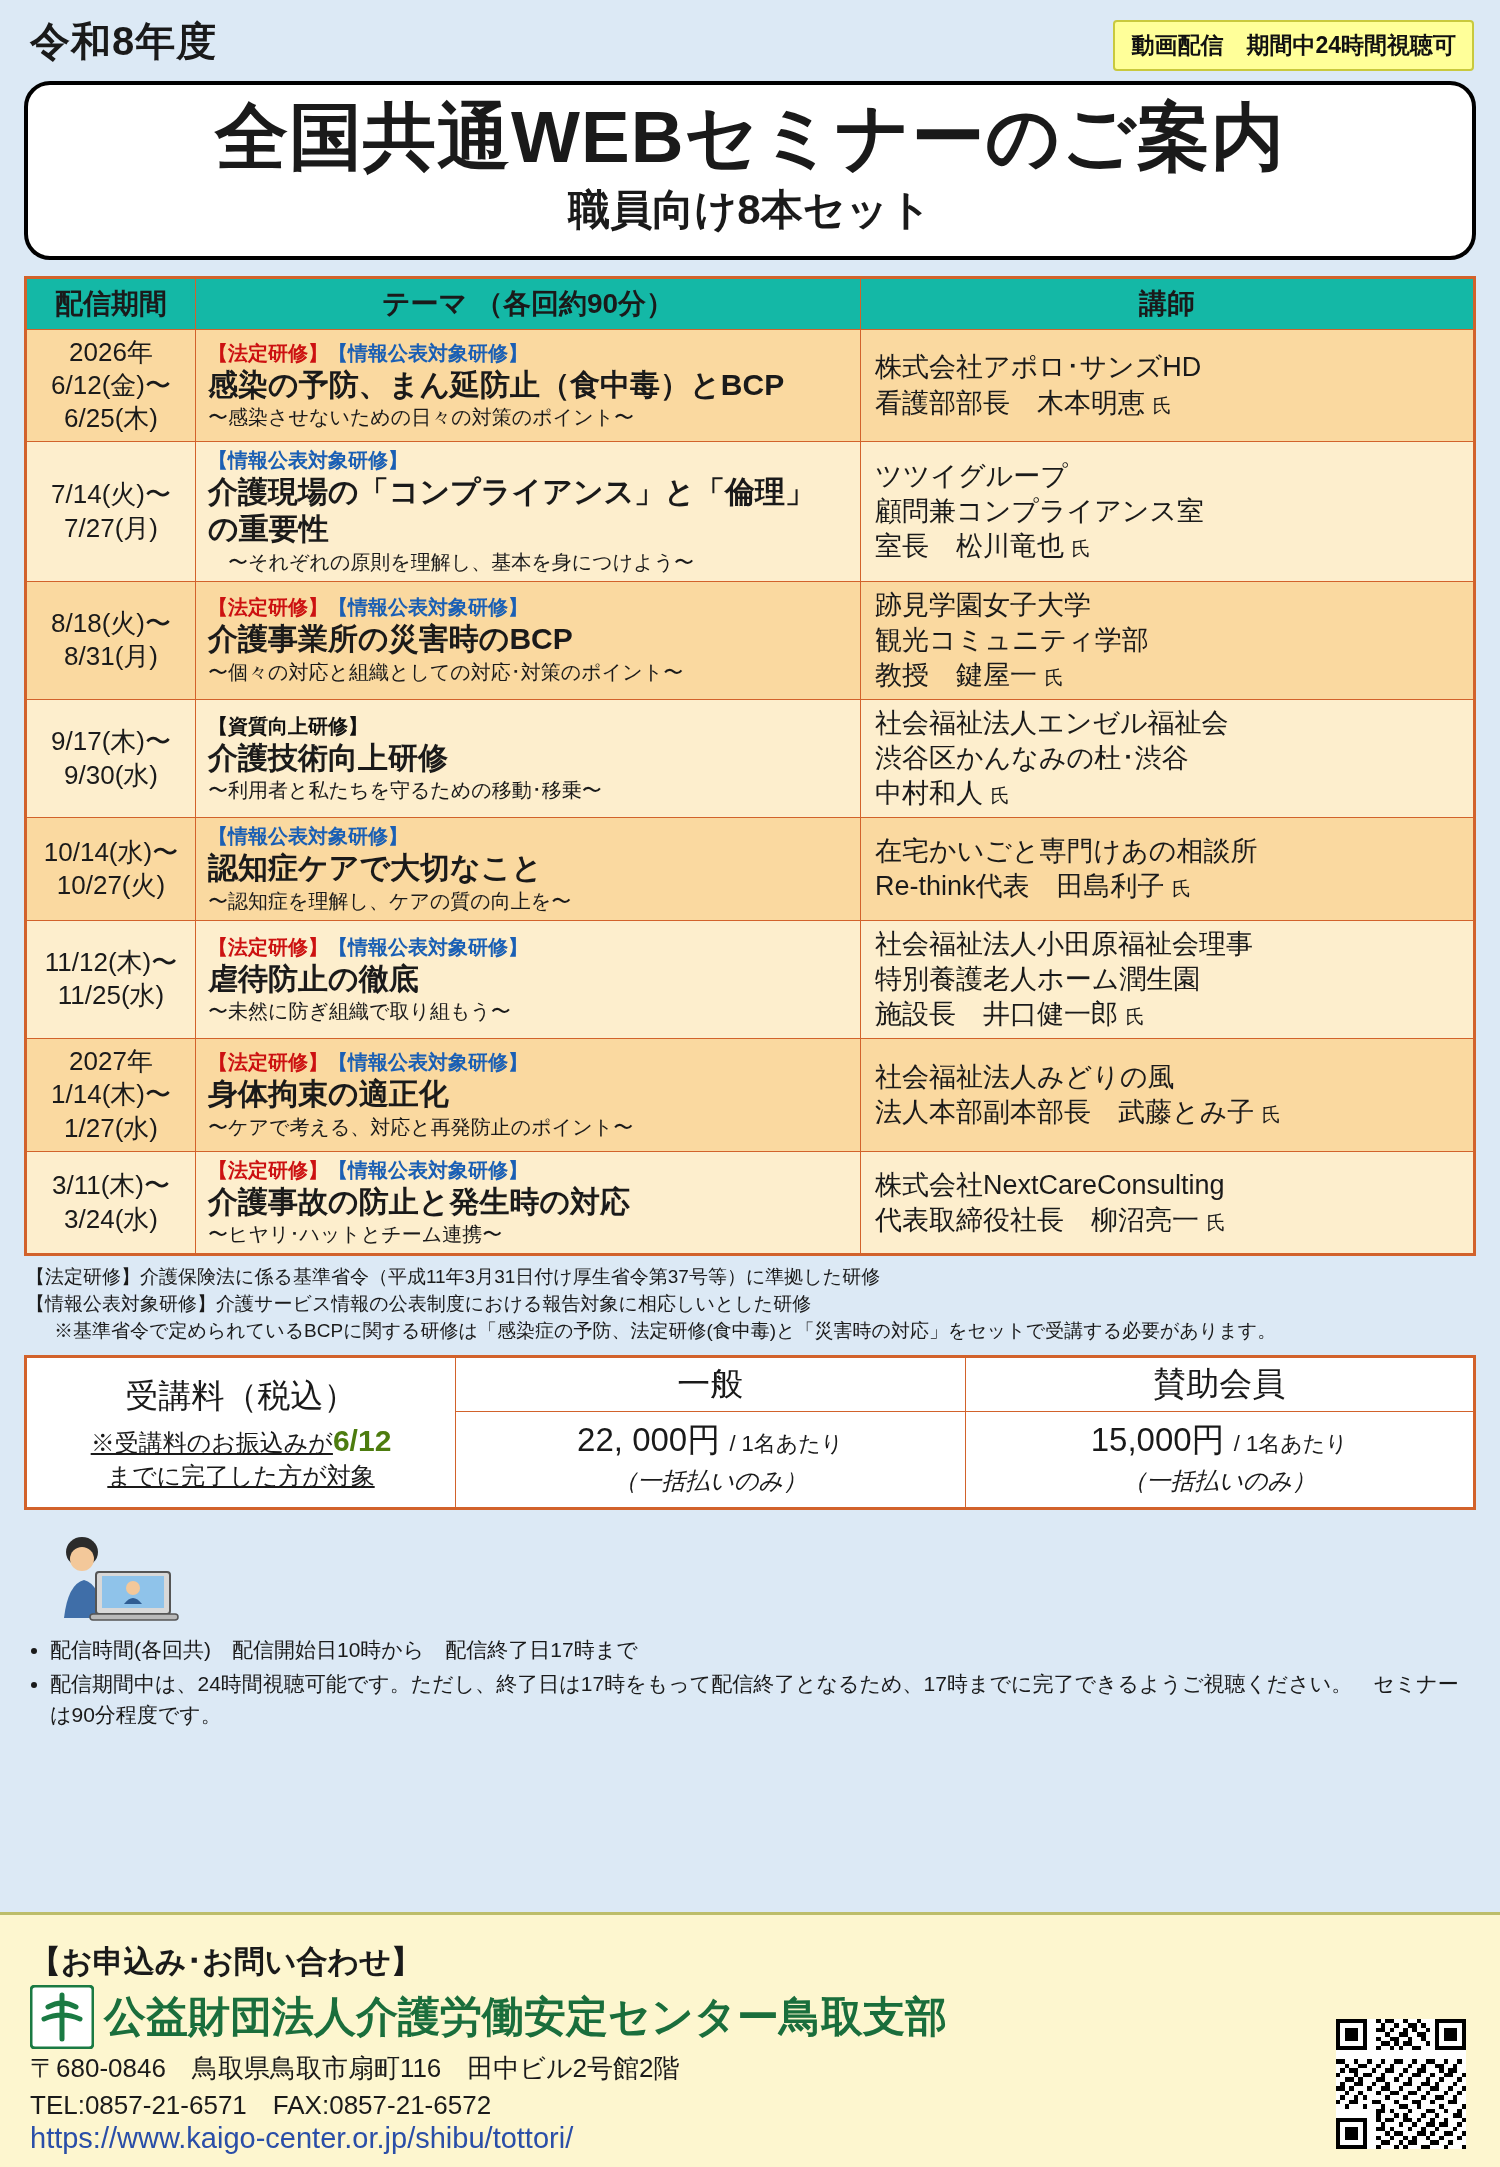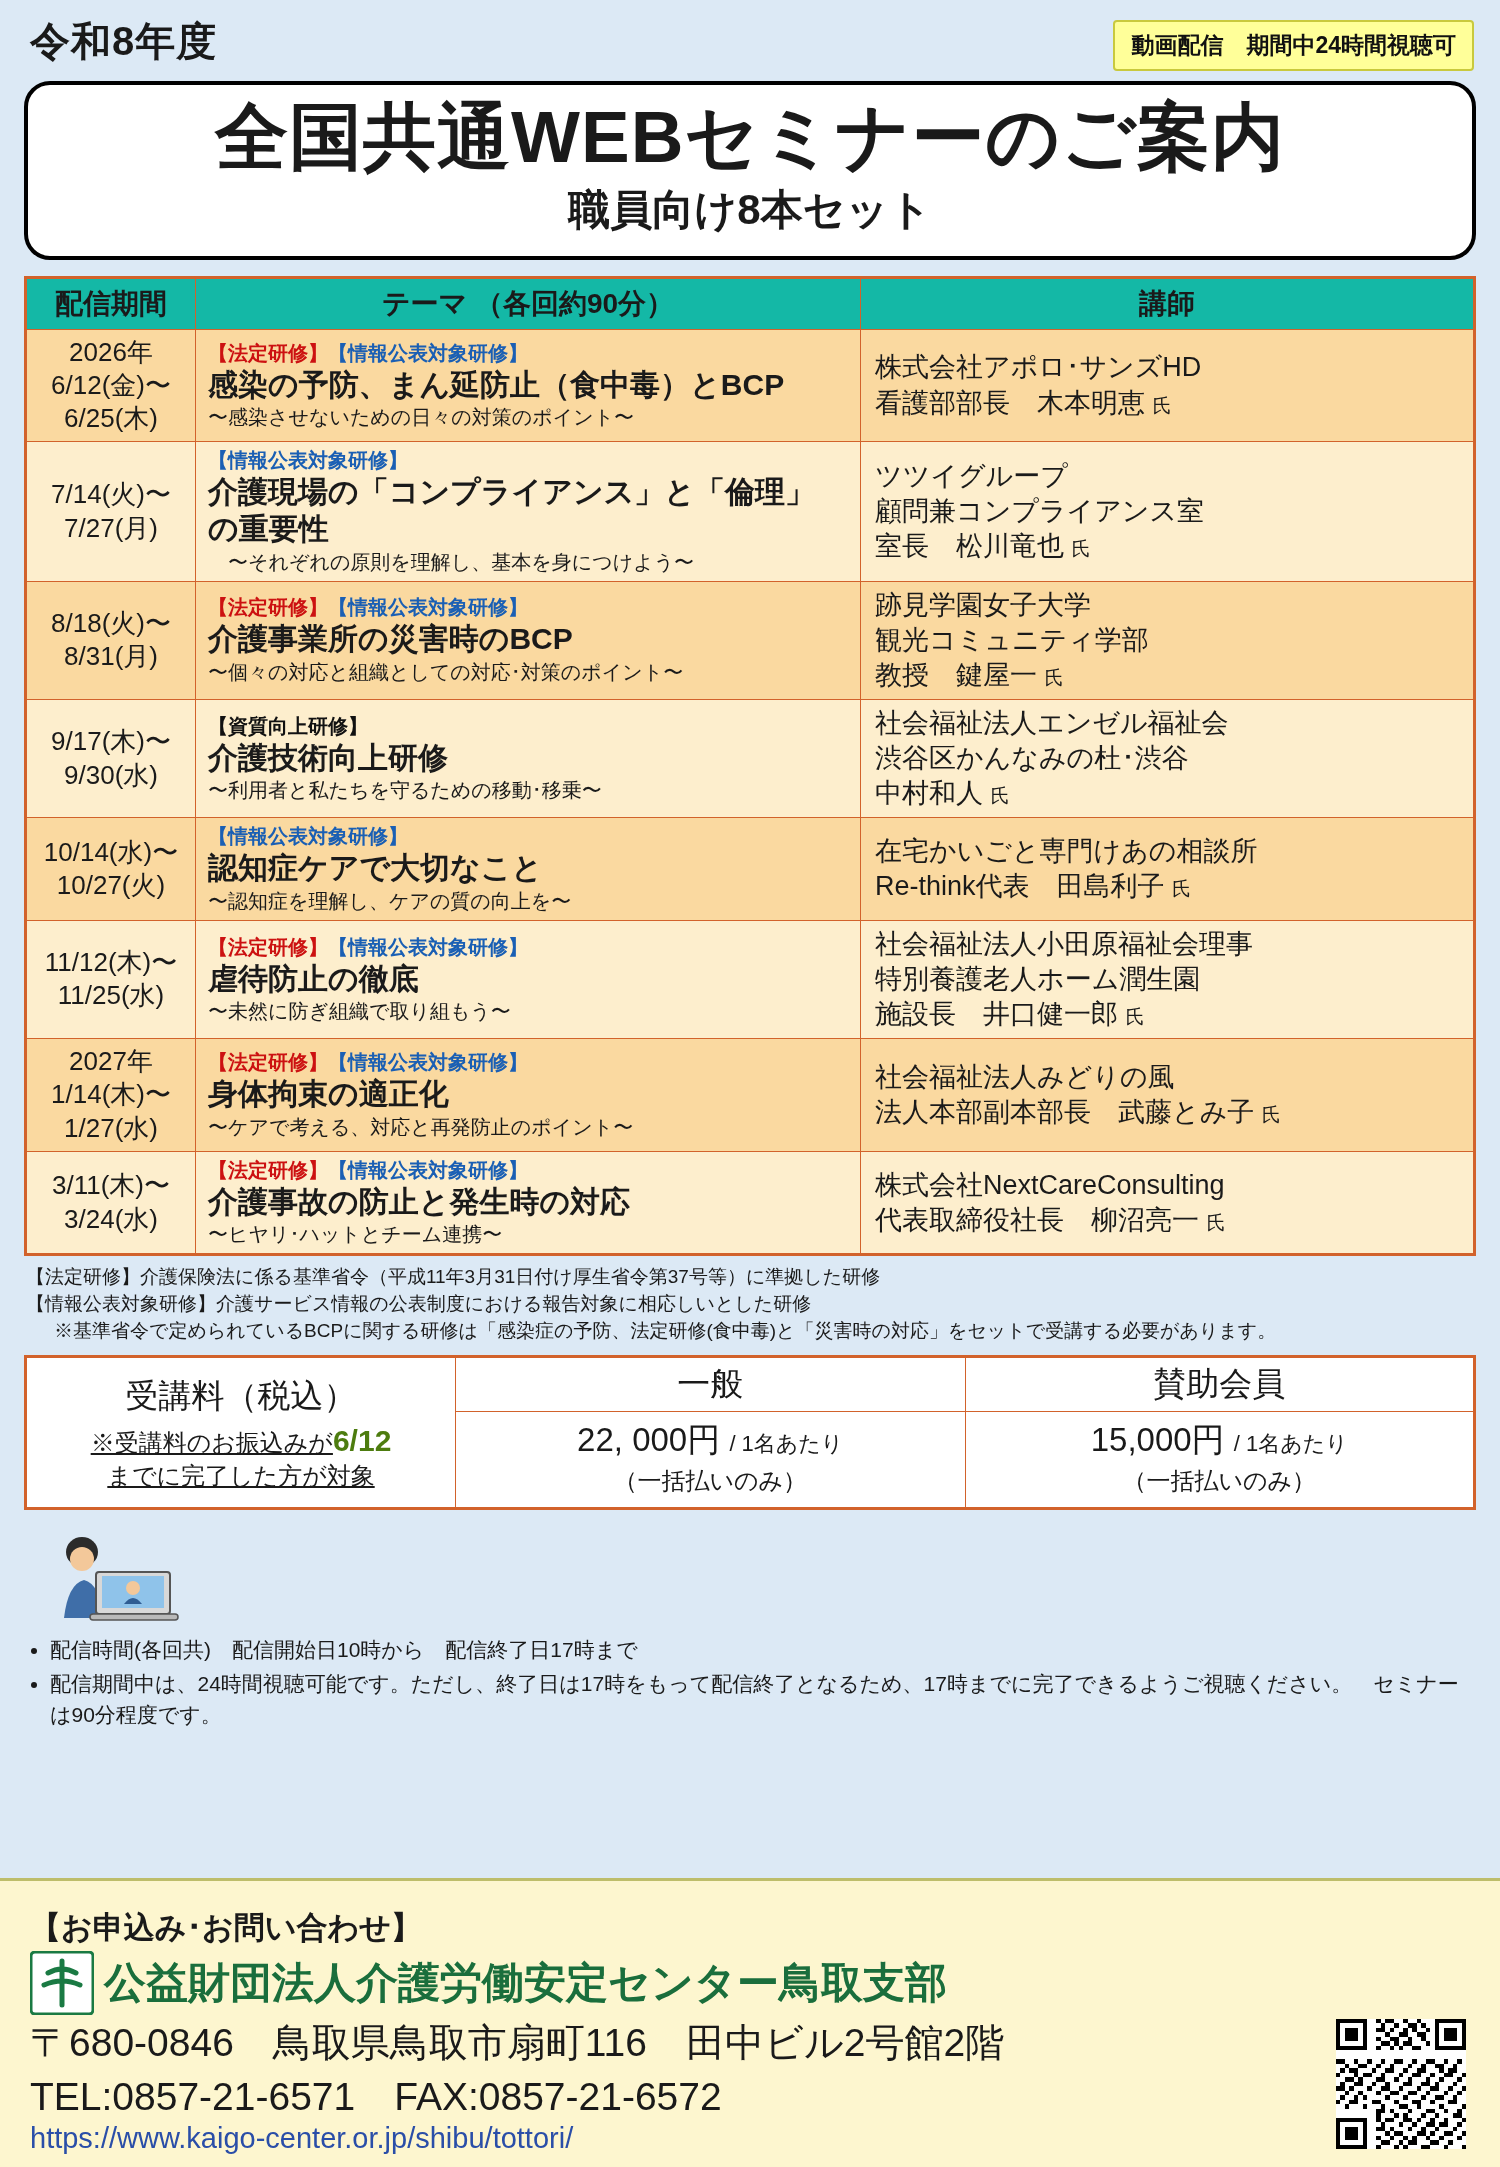--- a/index.html
+++ b/index.html
@@ -87,41 +87,41 @@
   }
   table.fee td, table.fee th { border:1px solid #d2622b; text-align:center; }
   .fee-label { padding:6px 4px; }
   .fee-label .l1 { font-size: 33px; }
   .fee-label .l2 { font-size: 24px; margin-top:2px; line-height:1.3;}
   .fee-label .u { text-decoration: underline; }
   .fee-label .red { color:#4d7c0f; font-size:30px; font-weight:bold;}
   .fee-head { font-size: 33px; padding:4px 0; }
   .fee-amt { font-size: 33px; padding:6px 0 10px 0; }
   .fee-amt .small { font-size:22px; }
-  .fee-amt .paren { display:block; font-size:24px; margin-top:2px;}
+  .fee-amt .paren { display:block; font-size:24px; margin-top:2px;font-style:italic;}
 
   
   .bullets-wrap { display:flex; margin: 12px 24px 0 24px; align-items:flex-start;flex-direction:column;}
   .illus { width: 160px; flex: none; padding-left: 10px; padding-top:4px;}
   .bullets { font-size: 21px; line-height:1.5; padding-top:4px;}
   .bullets li { margin-bottom:2px; }
   .bullets ul { margin:0; padding-left: 26px; }
 
   
   .footer {
     position:absolute; left:0; bottom:0; width:100%;
     background:#fdf6cf; border-top:3px solid #bdbd6a;
     padding: 26px 24px 12px 30px;
     min-height: 210px;
   }
   .footer-title { font-size: 31px; font-weight:bold; }
   .org-row { display:flex; align-items:center; margin-top:2px;}
   .org-logo { width:64px; height:64px; flex:none; margin-right:10px; }
   .org-name { font-size: 42px; font-weight:bold; color:#1a6e3c; letter-spacing:0px;}
-  .addr { font-size: 39px; line-height:1.32; margin-top:2px; }
+  .addr { font-size: 26px; line-height:1.32; margin-top:2px; }
   .url { font-size: 29px; color:#2a4ea8; }
   .qr { position:absolute; right: 34px; bottom: 18px; width:130px; height:130px; }
 </style>
 </head>
 <body>
 
 <div class="top-row">
   <div class="era-year">令和8年度</div>
   <div class="video-badge">動画配信　期間中24時間視聴可</div>
 </div>

